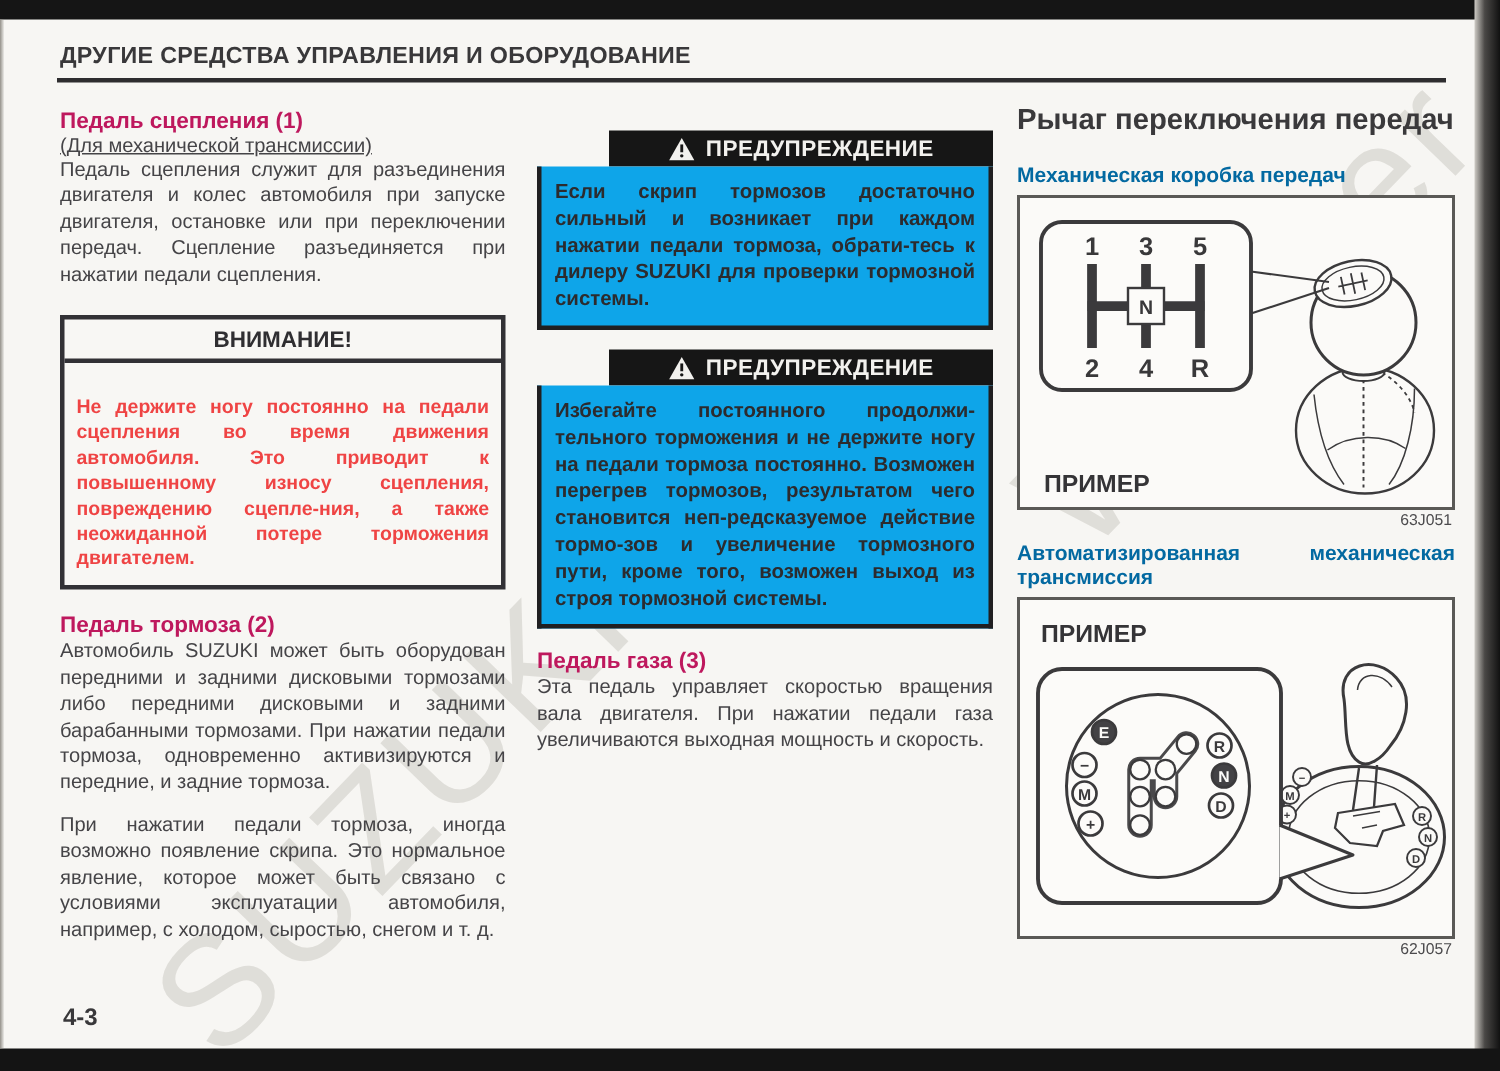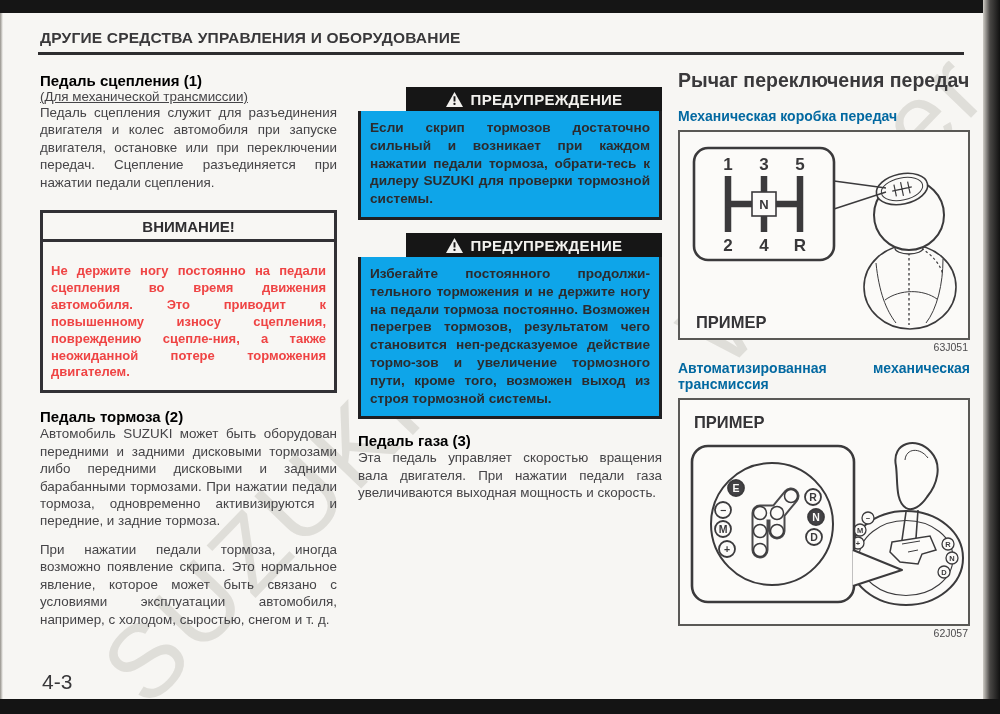--- a/index.html
+++ b/index.html
@@ -19,21 +19,21 @@
   .wm2{left:60px;top:480px;}
   
   .hdr-title{position:absolute;left:40px;top:29px;font-size:15.5px;font-weight:700;
              color:#39383a;letter-spacing:.2px;z-index:2;}
   .hdr-rule{position:absolute;left:38px;top:52px;width:926px;height:3px;background:#2e2d2f;z-index:2;}
   
   .col{position:absolute;z-index:1;}
   .col-left{left:40px;top:72px;width:297px;}
   .col-mid{left:358px;top:87px;width:304px;}
   .col-right{left:678px;top:68px;width:292px;}
-  h3{font-size:15px;font-weight:700;color:#000000;margin:0;}
+  h3{font-size:15px;font-weight:700;color:#be185d;margin:0;}
   p.body{font-size:13.4px;color:#454447;line-height:1.30;text-align:justify;margin:0 0 11px 0;}
   p.sub{font-size:13.4px;color:#454447;margin:0;text-decoration:underline;}
   
   .attention-box{border:3px solid #323135;margin:19px 0 15px 0;background:#f8f7f4;}
   .attention-head{border-bottom:3px solid #323135;text-align:center;font-weight:700;
                   font-size:15px;padding:5px 0 4px;color:#2f2e31;}
   .attention-body{padding:21px 8px 9px;font-weight:700;font-size:13px;line-height:1.30;
                   text-align:justify;color:#ef4444;}
   
   .warning-box{margin:0 0 13px 0;}
@@ -43,21 +43,21 @@
   .warning-body{border:3px solid #201f21;border-top:none;padding:8px 9px 9px;font-weight:700;
                 font-size:13.6px;line-height:1.31;text-align:justify;color:#2c2b2e;background:#0ea5e9;}
   
   .rc-title{font-size:19.5px;font-weight:700;color:#3a393b;line-height:1.25;margin:0 0 9px 0;}
   .rc-sub{font-size:14px;font-weight:700;color:#0369a1;margin:16px 0 6px 0;}
   .rc-sub.just{text-align:justify;margin-top:3px;}
   .figure{border:2px solid #5a5956;background:#fbfaf8;position:relative;}
   .figure svg{display:block;}
   .figcode{font-size:10.5px;color:#4c4b4d;text-align:right;margin:1px 2px 7px 0;}
   
-  .pageno{position:absolute;left:42px;top:670px;font-size:21px;font-weight:400;color:#39383a;z-index:2;}
+  .pageno{position:absolute;left:42px;top:670px;font-size:16px;font-weight:700;color:#39383a;z-index:2;}
 </style>
 </head>
 <body>
 
 <div class="page">
 
   <div class="bar-top"></div>
   <div class="bar-right"></div>
   <div class="bar-bottom"></div>
   <div class="edge-left"></div>

